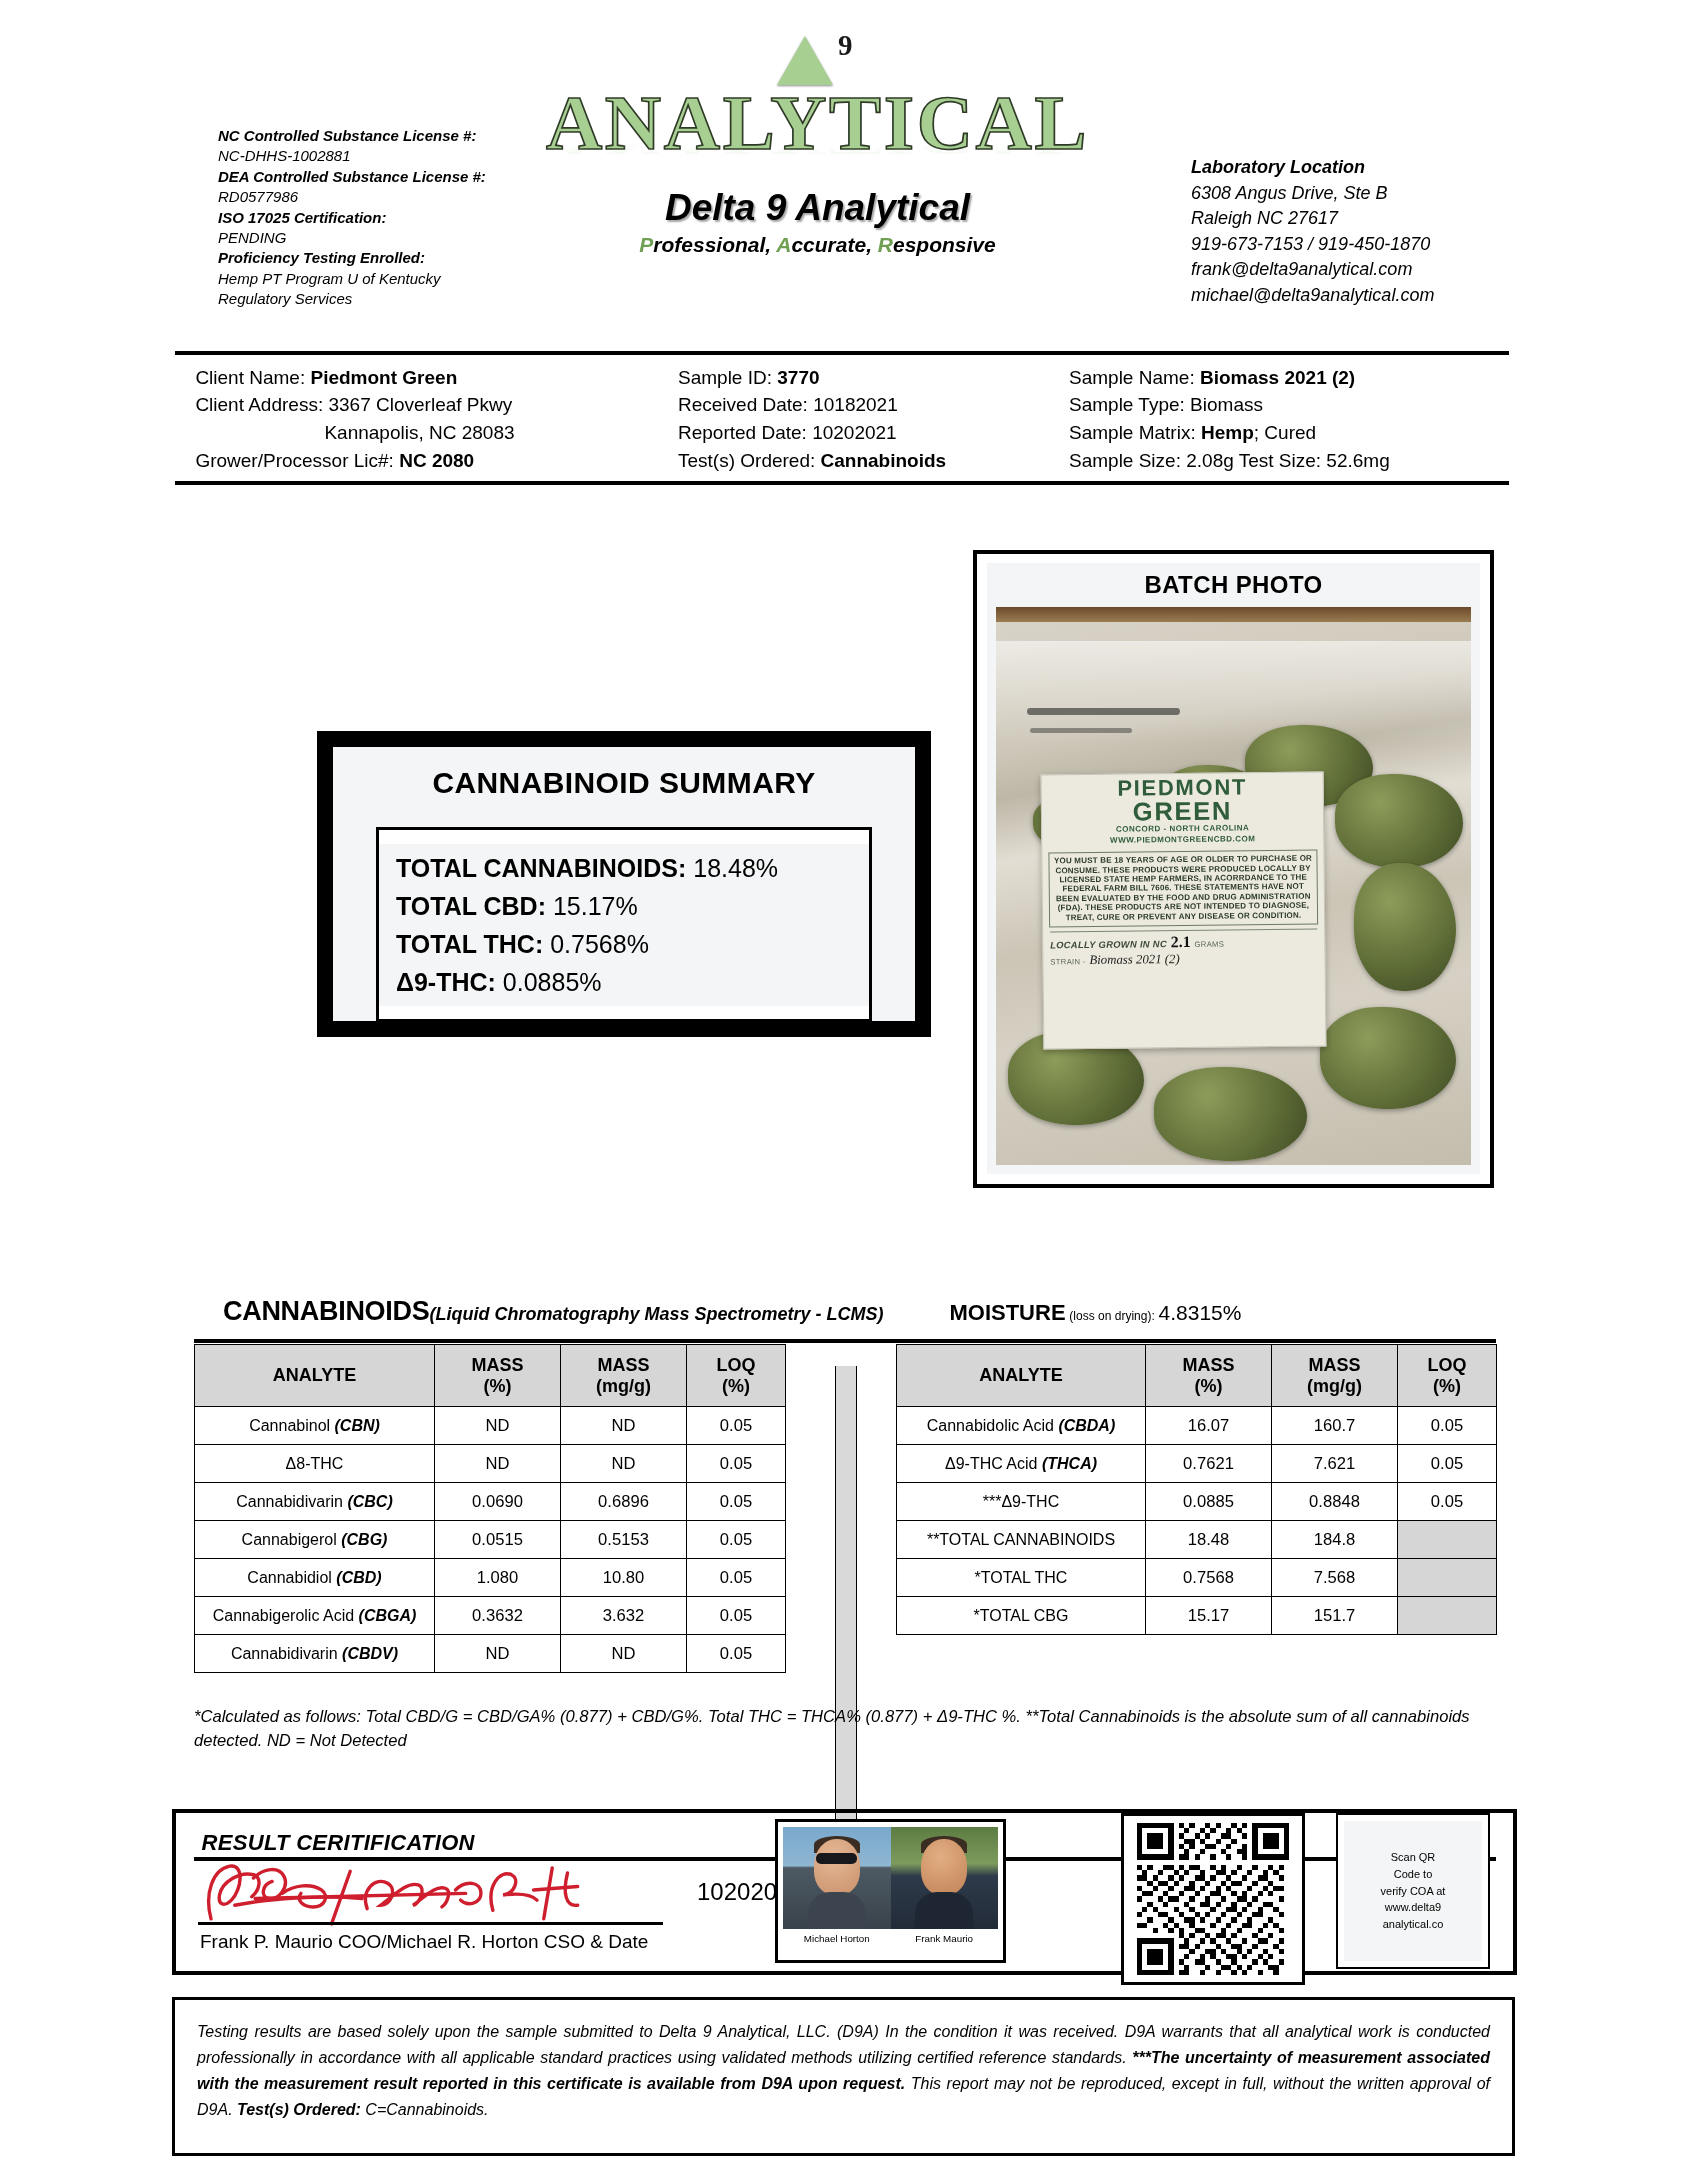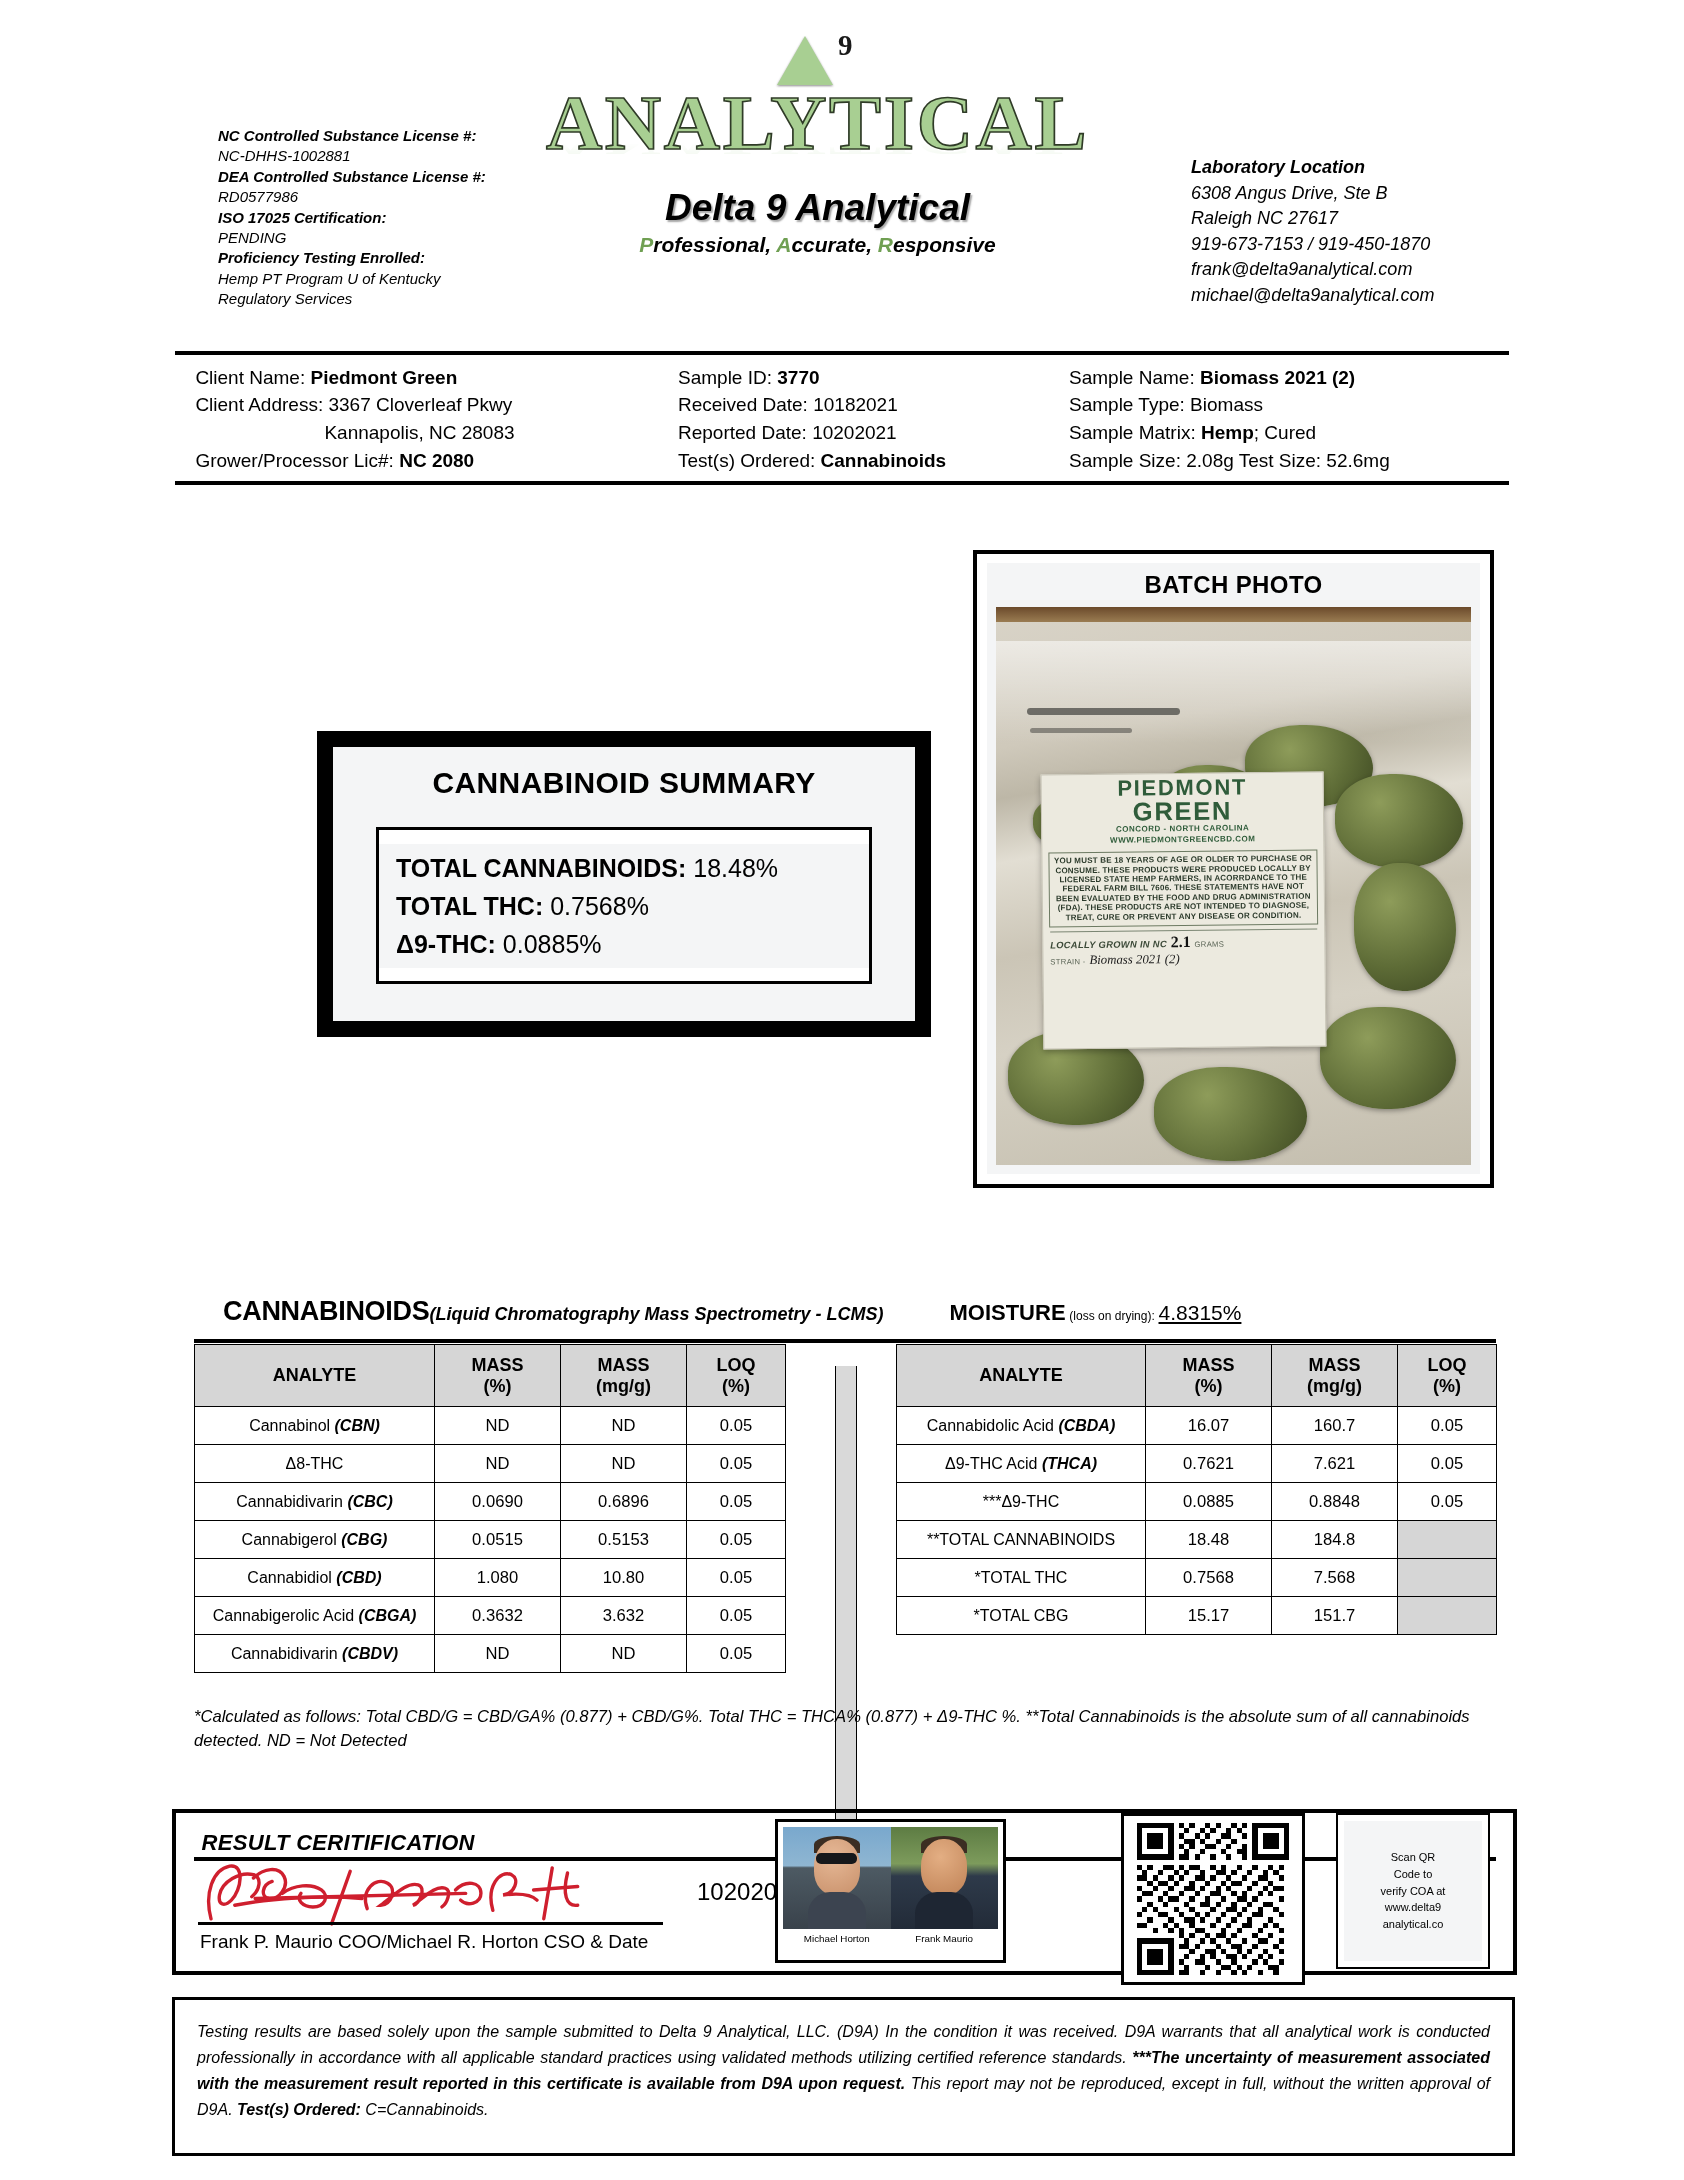--- a/index.html
+++ b/index.html
@@ -77,21 +77,21 @@
   .lc-strain{font-size:7.7px;color:#5a6455;letter-spacing:0.3px;}
   .hand{font-family:"Liberation Serif",serif;font-style:italic;color:#1b1b1b;font-size:12.8px;}
   .hand-big{font-family:"Liberation Serif",serif;font-weight:bold;color:#111;font-size:16px;}
 
   
   .sec-head{position:absolute;left:223px;top:1296px;width:1278px;white-space:nowrap;}
   .sec-head .t1{font-size:27px;font-weight:bold;letter-spacing:-0.3px;}
   .sec-head .t1s{font-size:18px;font-style:italic;font-weight:bold;}
   .sec-head .t2{font-size:22px;font-weight:bold;margin-left:66px;}
   .sec-head .t2s{font-size:12px;font-weight:normal;margin-top:48px;}
-  .sec-head .t2v{font-size:21px;text-decoration:underline;}
+  .sec-head .t2v{font-size:21px;}
 
   .tables{position:absolute;left:194px;top:1344px;width:1302px;}
   table.ct{border-collapse:collapse;table-layout:fixed;font-size:16.6px;}
   table.ct td,table.ct th{border:1.7px solid #000;text-align:center;padding:0;height:37px;vertical-align:middle;}
   table.ct thead th{background:#d6d6d6;font-weight:bold;font-size:18px;height:61px;line-height:1.12;}
   .tb-left{position:absolute;left:0;top:0;width:591px;}
   .tb-right{position:absolute;left:702px;top:0;width:600px;}
   .an{font-size:16px;}
   .an i{font-weight:bold;font-style:italic;}
   .sep{position:absolute;left:641px;top:22px;width:20.4px;height:486px;background:#d9d9d9;border-left:1.7px solid #000;border-right:1.7px solid #000;}
@@ -195,20 +195,21 @@
       <div>Sample Size: 2.08g Test Size: 52.6mg</div>
     </div>
   </div>
 
   <div class="summary">
     <div class="summary-inner">
       <div class="summary-title">CANNABINOID SUMMARY</div>
       <div class="summary-vals">
         <div class="inner">
           <div><b>TOTAL CANNABINOIDS:</b> <span>18.48%</span></div>
+          <div><b>TOTAL CBD:</b> <span>15.17%</span></div>
           <div><b>TOTAL THC:</b> <span>0.7568%</span></div>
           <div><b>Δ9-THC:</b> <span>0.0885%</span></div>
         </div>
       </div>
     </div>
   </div>
 
   <div class="photo-box">
     <div class="photo-inner">
       <div class="photo-title">BATCH PHOTO</div>

